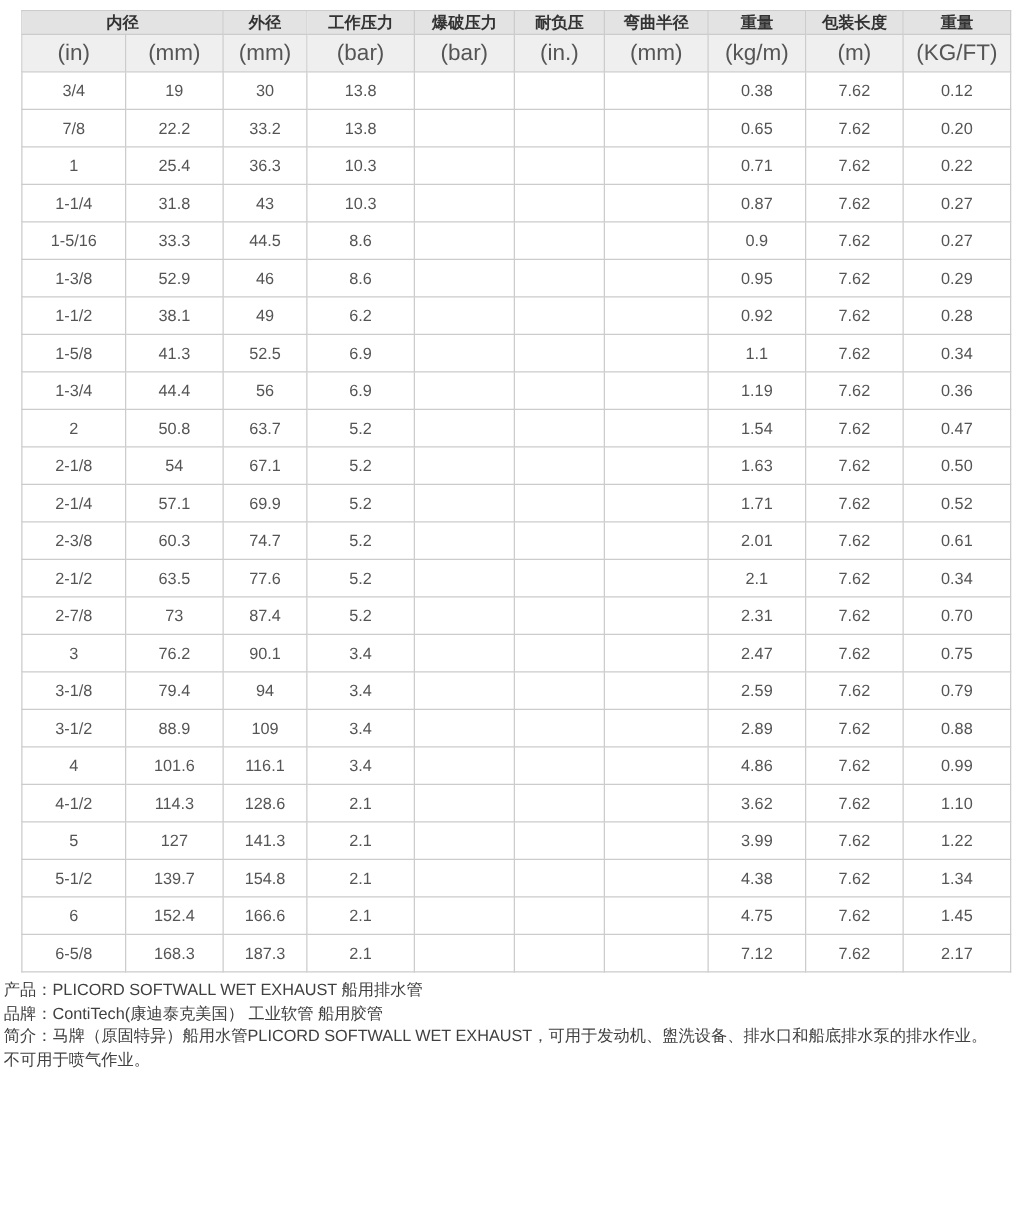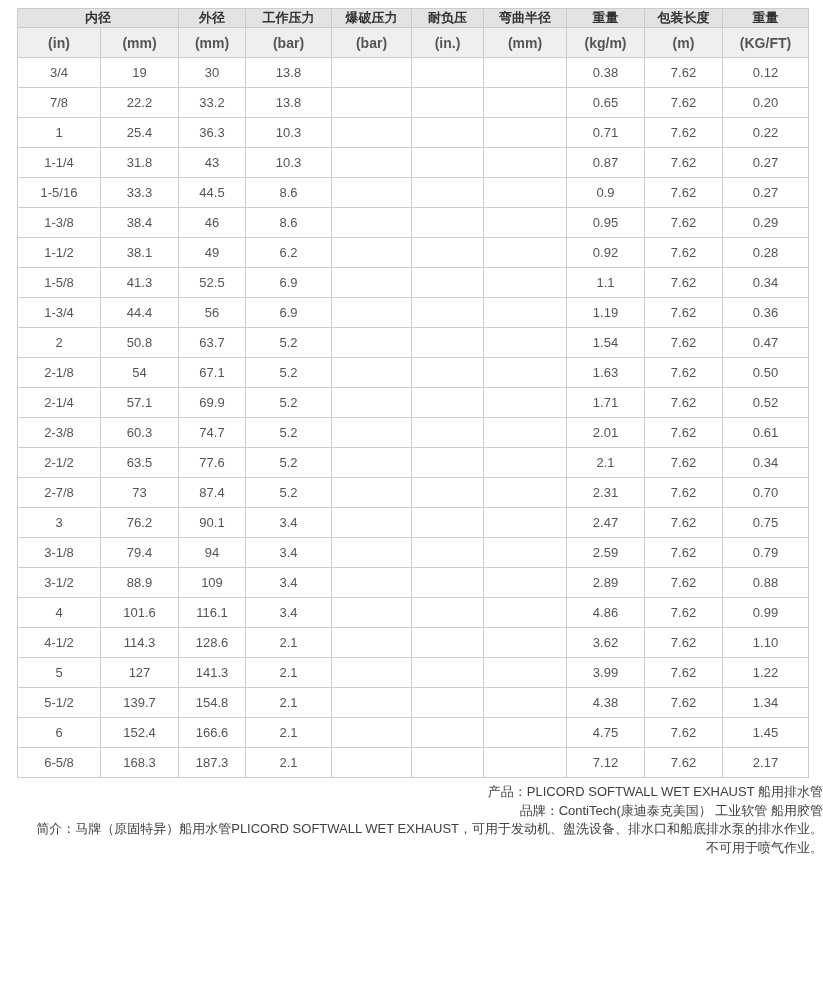--- a/index.html
+++ b/index.html
@@ -39,39 +39,39 @@
     height:19px;
     background:var(--header-bg);
     color:var(--header-text);
     font-size:13px;
     font-weight:bold;
   }
   .spec-table th.unit{
     height:30px;
     background:var(--unit-bg);
     color:var(--text);
-    font-size:14px;
-    font-weight:bold;
+    font-size:18px;
+    font-weight:normal;
   }
   .spec-table td{
     height:30px;
     color:var(--text);
     font-size:13px;
   }
   
   .c0{width:83px;} .c1{width:78px;} .c2{width:67px;} .c3{width:86px;}
   .c4{width:80px;} .c5{width:72px;} .c6{width:83px;} .c7{width:78px;}
   .c8{width:78px;} .c9{width:86px;}
   .footer{
     margin:5px 0 0 3px;
     color:var(--footer-text);
     font-size:13px;
     line-height:18.5px;
   }
-  .footer p{margin:0;text-align:right;}
+  .footer p{margin:0;}
 </style>
 </head>
 <body>
 
 <table class="spec-table">
   <colgroup>
     <col class="c0">
       <col class="c1">
       <col class="c2">
       <col class="c3">
@@ -163,21 +163,21 @@
         <td>8.6</td>
         <td></td>
         <td></td>
         <td></td>
         <td>0.9</td>
         <td>7.62</td>
         <td>0.27</td>
       </tr>
       <tr>
         <td>1-3/8</td>
-        <td>38.4</td>
+        <td>52.9</td>
         <td>46</td>
         <td>8.6</td>
         <td></td>
         <td></td>
         <td></td>
         <td>0.95</td>
         <td>7.62</td>
         <td>0.29</td>
       </tr>
       <tr>

